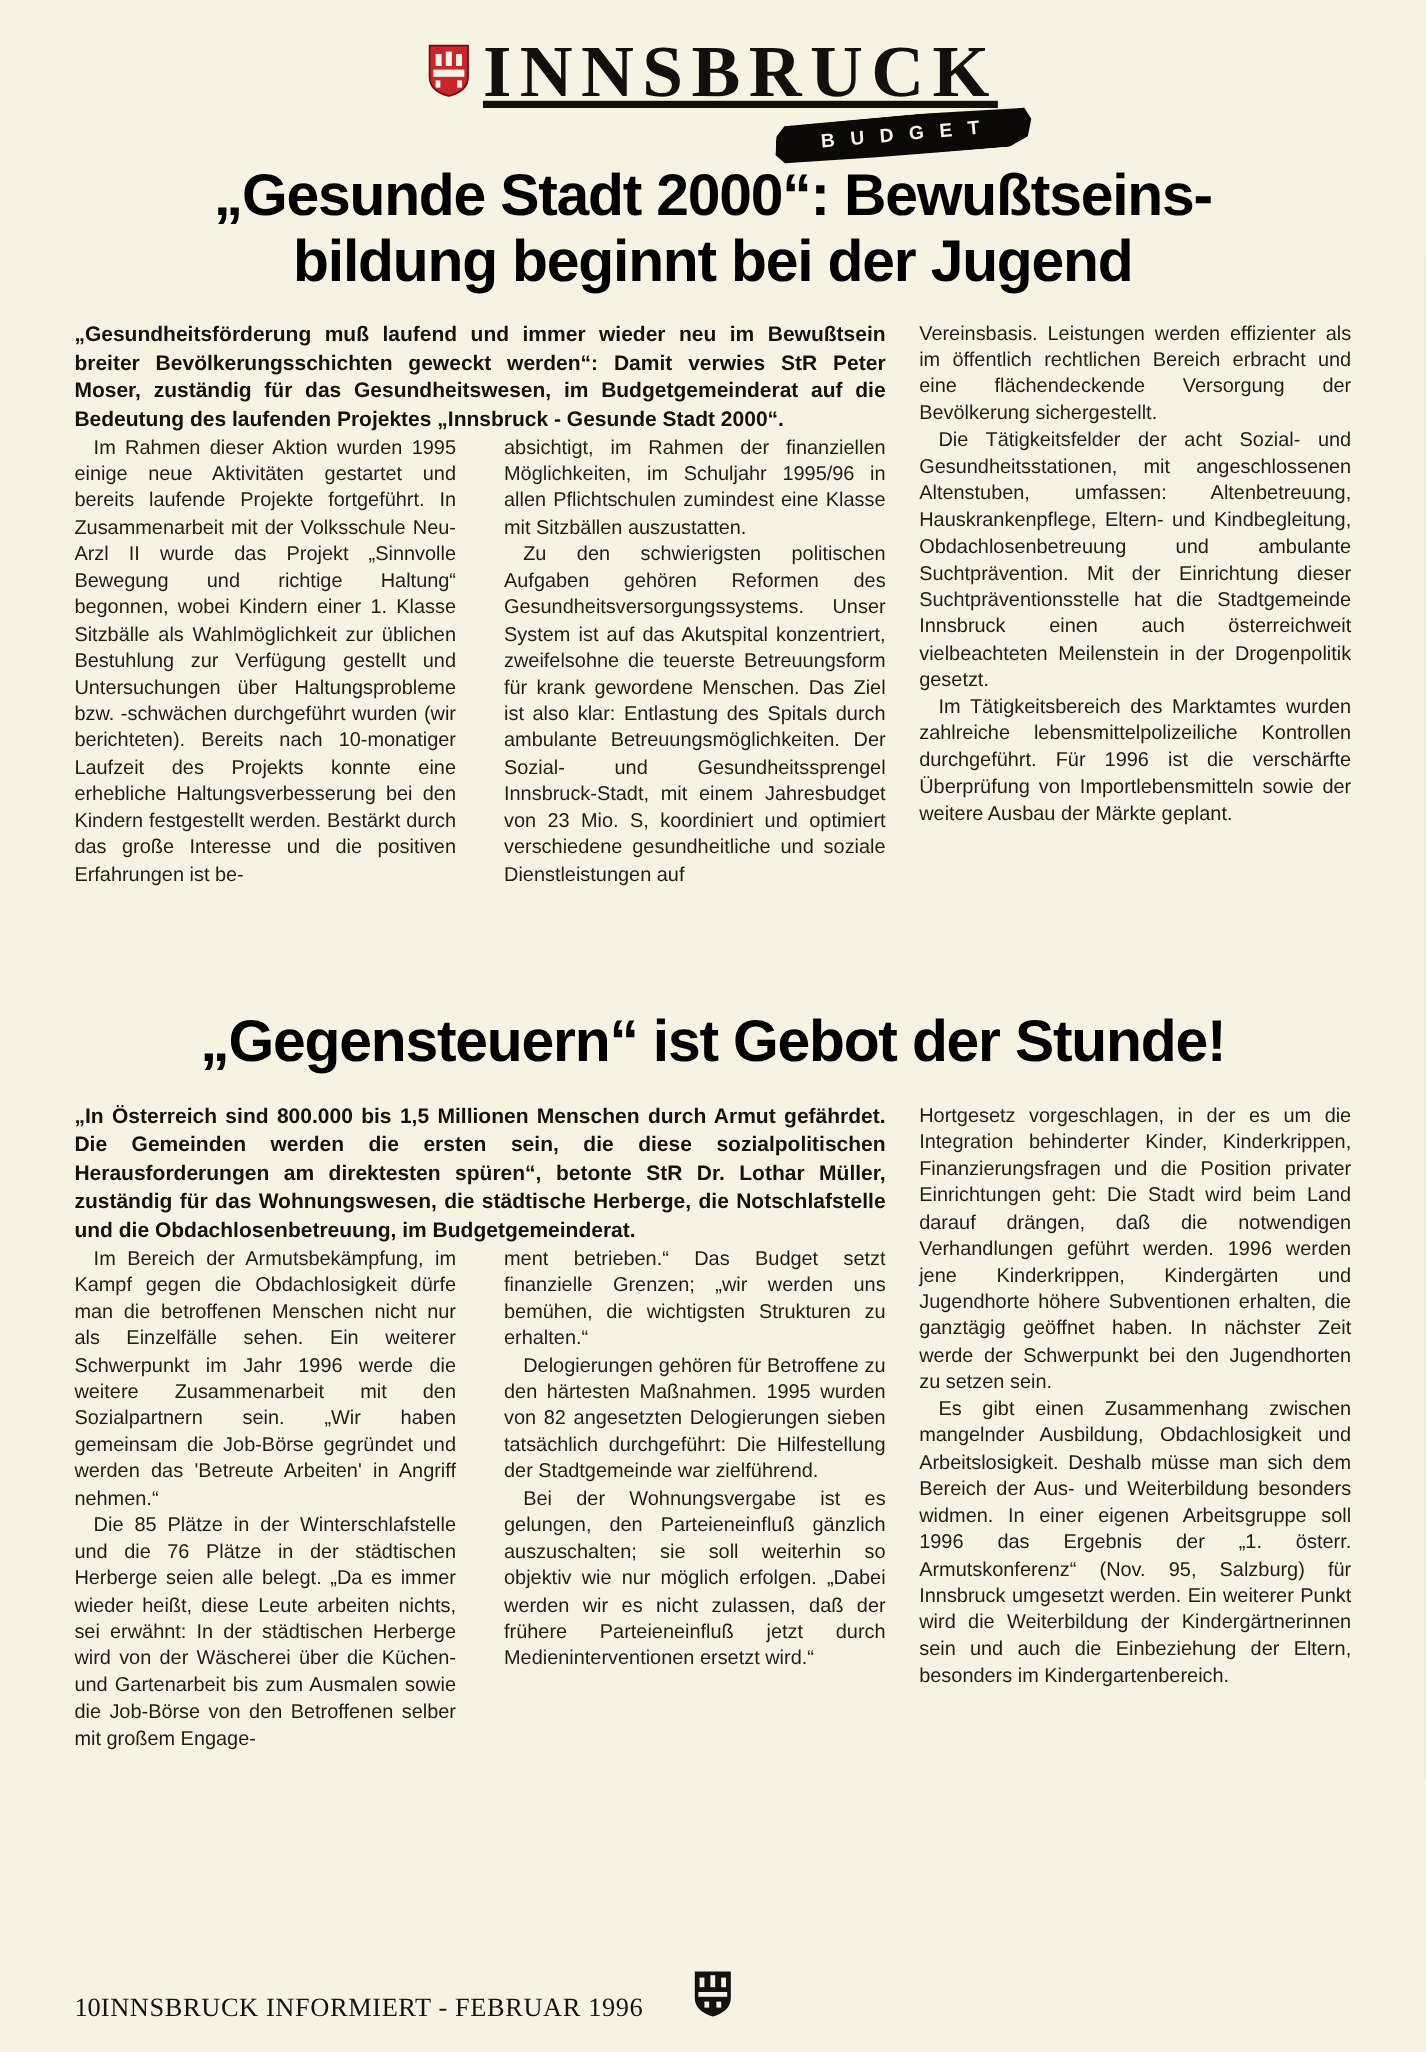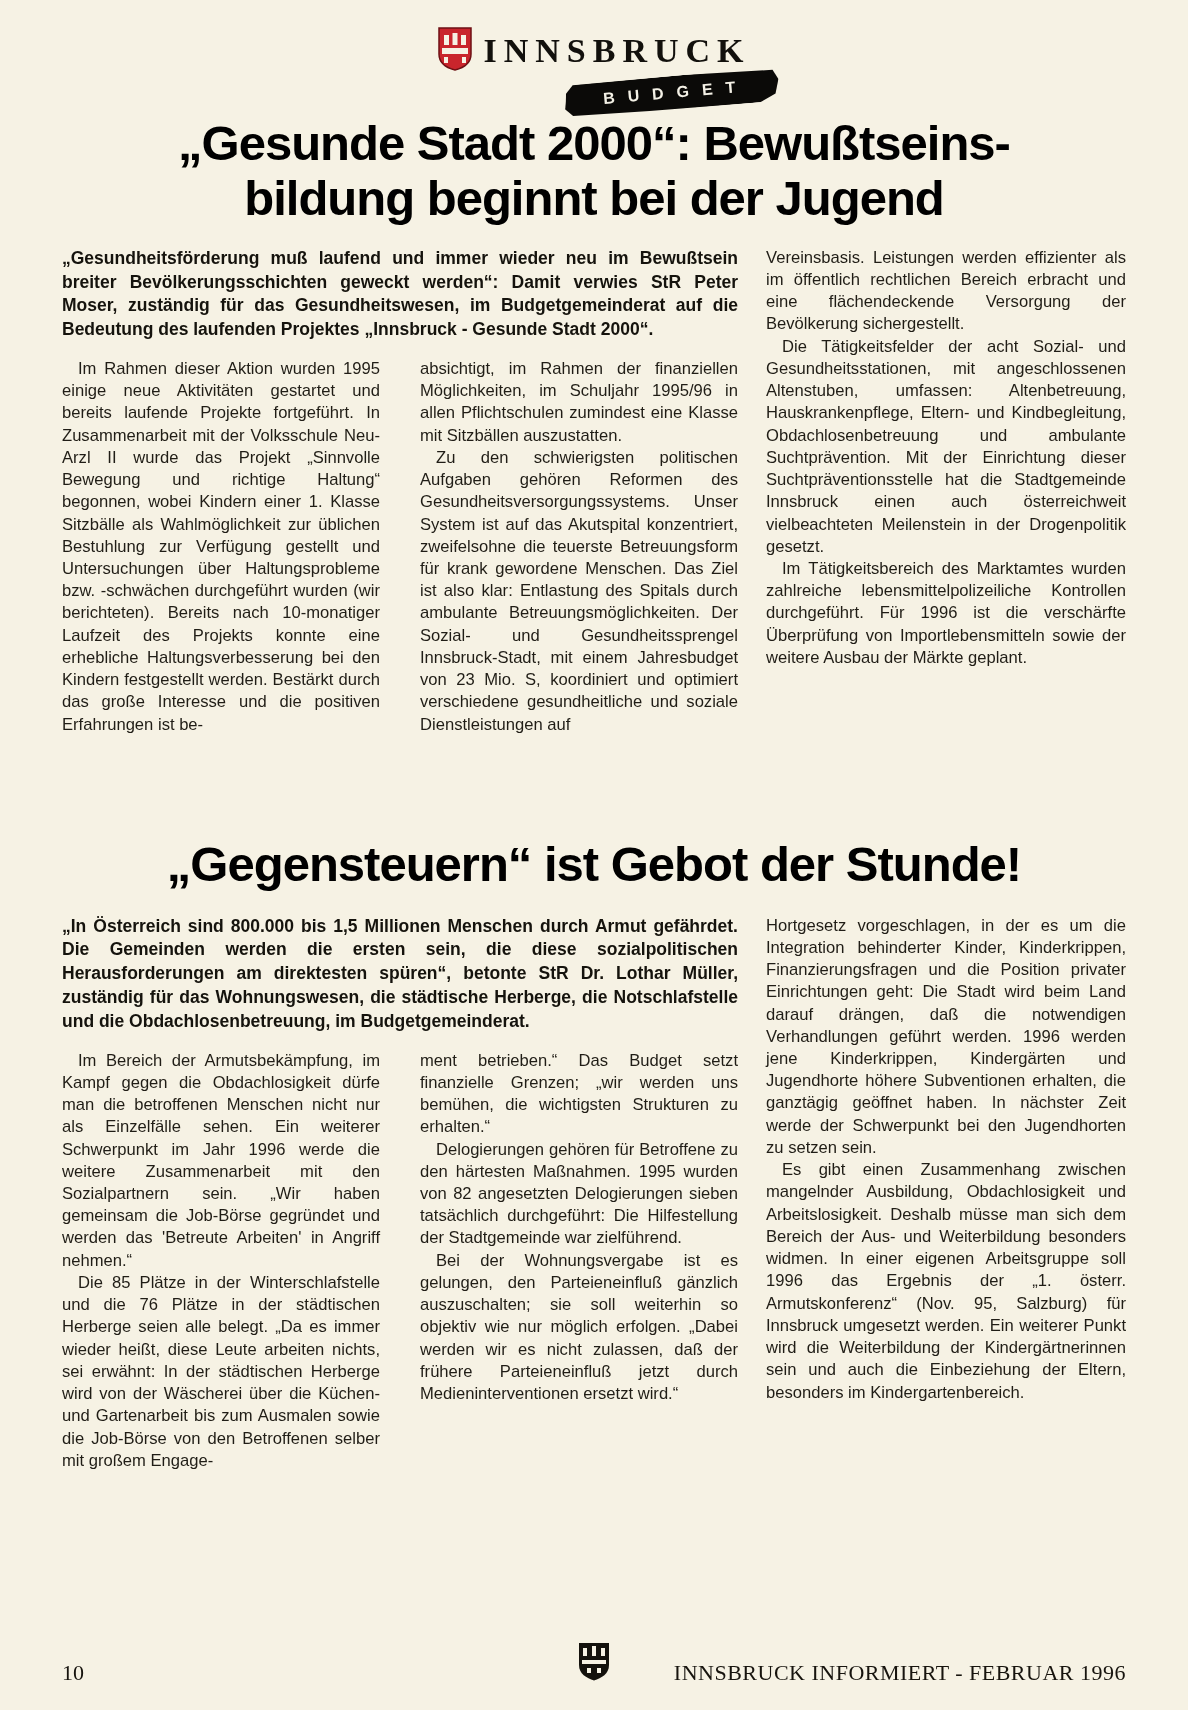--- a/index.html
+++ b/index.html
@@ -13,21 +13,21 @@
     box-sizing:border-box;
     padding:26px 62px 0 62px;
     overflow:hidden;
   }
 
   
   .masthead { display:flex; justify-content:center; }
   .masthead-inner { position:relative; display:flex; align-items:center; gap:10px; padding-bottom:34px; }
   .masthead-title {
     font-family:"Liberation Serif", serif;
-    font-weight:700; font-size:34px; letter-spacing:7px; color:#12100c;
+    font-weight:700; font-size:61px; letter-spacing:7px; color:#12100c;text-decoration:underline;
   }
   .budget-ribbon {
     position:absolute; right:-28px; bottom:0;
     background:#0b0a08; color:#f4f1e6;
     font-size:16px; font-weight:700; letter-spacing:13px;
     padding:8px 30px 8px 38px;
     transform:rotate(-5deg) skewX(-8deg);
     clip-path:polygon(0% 26%, 3% 2%, 55% 0%, 97% 8%, 100% 36%, 99% 78%, 92% 100%, 40% 97%, 4% 92%, 0% 70%);
   }
   .budget-ribbon span { display:inline-block; transform:skewX(8deg); }
@@ -37,37 +37,37 @@
     text-align:center; font-weight:700; color:#000000;
     font-size:49px; line-height:1.13; letter-spacing:-1px;
     margin:6px 0 20px 0;
   }
   .headline.second { margin-top:46px; margin-bottom:22px; }
 
   
   .article-flow { display:flex; gap:28px;justify-content:space-between; }
   .left-block { flex:0 0 676px; }
   .right-col { flex:1; min-width:0; }
-  .two-cols { display:flex; gap:40px; margin-top:16px; }
+  .two-cols { display:flex; gap:40px; }
   .col { flex:1; min-width:0; }
 
   .lede {
     font-weight:700; font-size:17.5px; line-height:1.36;
     text-align:justify; margin:0; color:#15130d;
   }
   p.body {
     font-size:16.6px; line-height:1.34; text-align:justify;
     margin:0; color:#201d16;
   }
   p.body.indent { text-indent:16px; }
 
   
   .footer {
     position:absolute; left:62px; right:62px; bottom:24px;
-    display:flex; align-items:center; justify-content:space-between;
+    display:flex; align-items:center; justify-content:flex-start;
     font-family:"Liberation Serif", serif; font-size:22px; color:#17140e;
   }
   .footer .emblem { position:absolute; left:50%; transform:translateX(-50%); bottom:-2px; }
   .issue-title { letter-spacing:0.5px; }
 </style>
 </head>
 <body>
 
 <div class="page">
 

